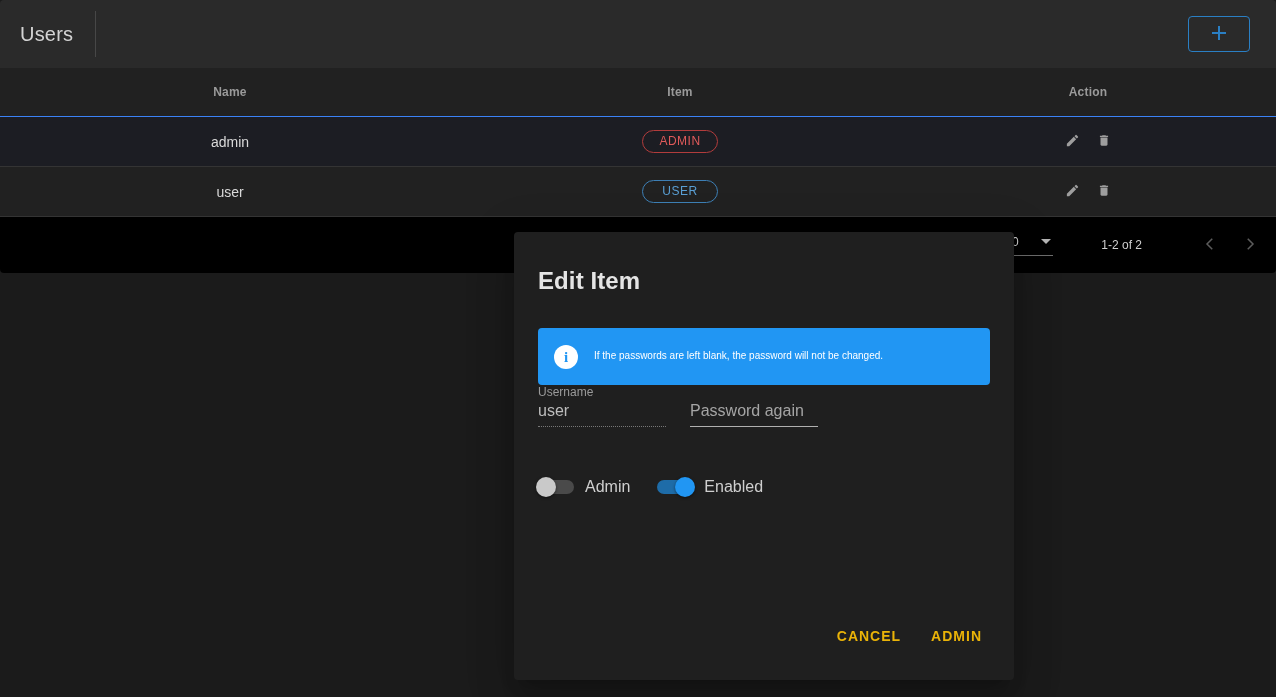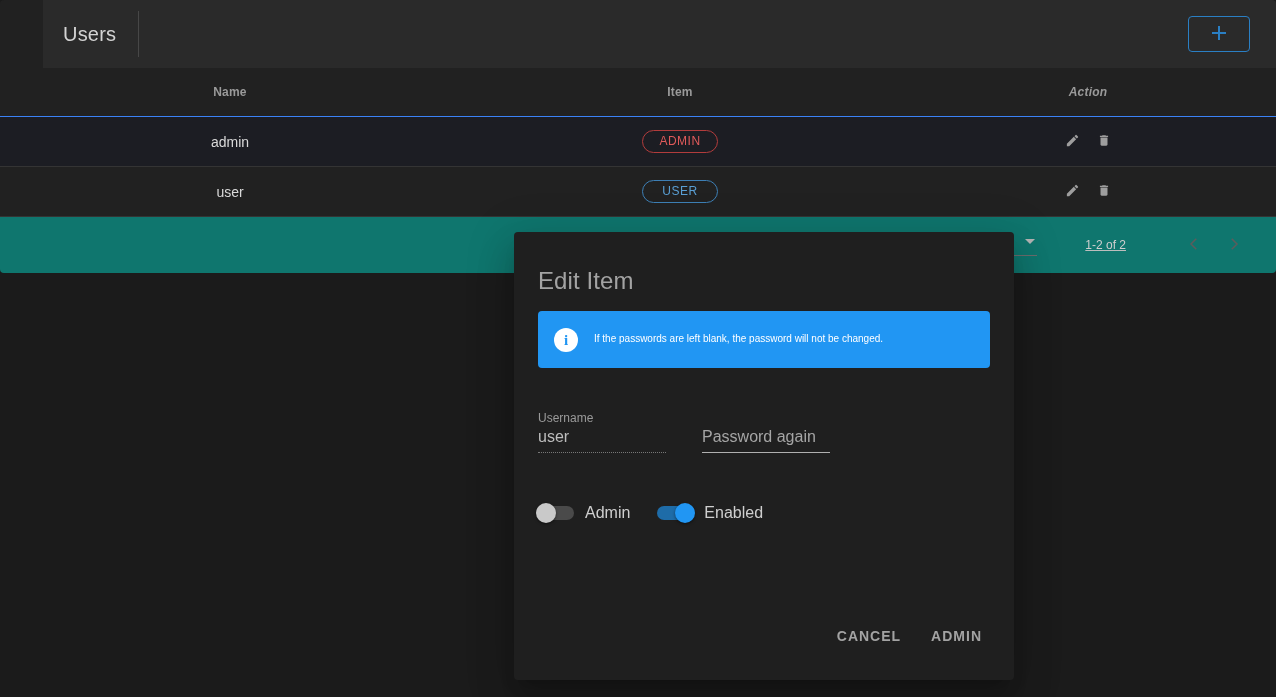--- a/index.html
+++ b/index.html
@@ -28,21 +28,20 @@
   }
 
   .toolbar {
     height: 68px;
     background: #2a2a2a;
     display: flex;
     align-items: center;
     padding: 0 26px 0 20px;
     box-sizing: border-box;
     position: relative;
-    margin-left: 43px;
   }
   .toolbar-title {
     font-size: 20px;
     color: #d3d3d3;
     font-weight: 400;
     letter-spacing: .2px;
     padding-right: 22px;
   }
   .toolbar-divider {
     width: 1px;
@@ -70,21 +69,21 @@
     font-size: 12px;
     font-weight: bold;
     color: #9a9a9a;
     text-align: center;
     border-bottom: 1px solid #3b82f6;
     padding: 0;
     letter-spacing: .2px;
   }
   .col-name { width: 460px; }
   .col-role { width: 440px; }
-  .col-action { width: 376px; font-style: italic; }
+  .col-action { width: 376px; }
 
   .table tbody td {
     height: 49px;
     font-size: 14px;
     color: #dadada;
     text-align: center;
     border-bottom: 1px solid #343434;
     padding: 0;
   }
   tr.row-alt td { background: #1c1d23; }
@@ -106,29 +105,28 @@
   .actions { display: flex; align-items: center; justify-content: center; gap: 10px; }
   .icon-btn {
     width: 22px; height: 22px;
     display: flex; align-items: center; justify-content: center;
     background: none; border: none; padding: 0; cursor: pointer;
   }
 
   
   .paginator {
     height: 56px;
-    background: #0f766e;
+    background: #000000;
     display: flex;
     align-items: center;
     justify-content: flex-end;
-    padding-right: 22px;
+    padding-right: 6px;
     font-size: 12px;
     color: #bdbdbd;
     box-sizing: border-box;
-    text-decoration: underline;
   }
   .page-size {
     display: flex; align-items: center;
     border-bottom: 1px solid #6d6d6d;
     padding: 0 2px 6px 2px;
     margin-right: 48px;
     cursor: pointer;
     min-width: 46px;
     justify-content: space-between;
   }
@@ -157,23 +155,23 @@
     background: #1f1f1f;
     border-radius: 4px;
     box-shadow: 0 11px 15px -7px rgba(0,0,0,.2), 0 24px 38px 3px rgba(0,0,0,.14), 0 9px 46px 8px rgba(0,0,0,.12);
     box-sizing: border-box;
     padding: 24px;
     display: flex;
     flex-direction: column;
   }
   .dialog-title {
     font-size: 24px;
-    font-weight: 400;
-    color: #a3a3a3;
-    margin: 11px 0 16px 0;
+    font-weight: 700;
+    color: #e5e5e5;
+    margin: 11px 0 33px 0;
     letter-spacing: .1px;
   }
   .alert {
     background: #2196f3;
     border-radius: 4px;
     padding: 16px 16px 16px 16px;
     display: flex;
     align-items: flex-start;
     gap: 16px;
     color: #ffffff;
@@ -186,22 +184,21 @@
     font-size: 15px;
     font-weight: bold;
     display: flex; align-items: center; justify-content: center;
     font-family: "Liberation Serif", serif;
     margin-top: 1px;
   }
   .alert-text { font-size: 10px; line-height: 23px; }
 
   .fields {
     display: flex;
-    gap: 36px;
-    margin-top: 43px;
+    gap: 24px;
   }
   .field { position: relative; height: 48px; }
   .field.username { width: 128px; }
   .field.pw { width: 128px; }
   .float-label {
     position: absolute;
     top: 0; left: 0;
     font-size: 12px;
     color: #9a9a9a;
   }
@@ -256,21 +253,21 @@
     margin-top: auto;
     display: flex;
     justify-content: flex-end;
     align-items: center;
     gap: 14px;
     padding-bottom: 2px;
   }
   .text-button {
     background: none;
     border: none;
-    color: #a3a3a3;
+    color: #eab308;
     font-size: 14px;
     font-weight: bold;
     letter-spacing: 1px;
     padding: 10px 8px;
     cursor: pointer;
     font-family: "Liberation Sans", sans-serif;
   }
 </style>
 </head>
 <body>

